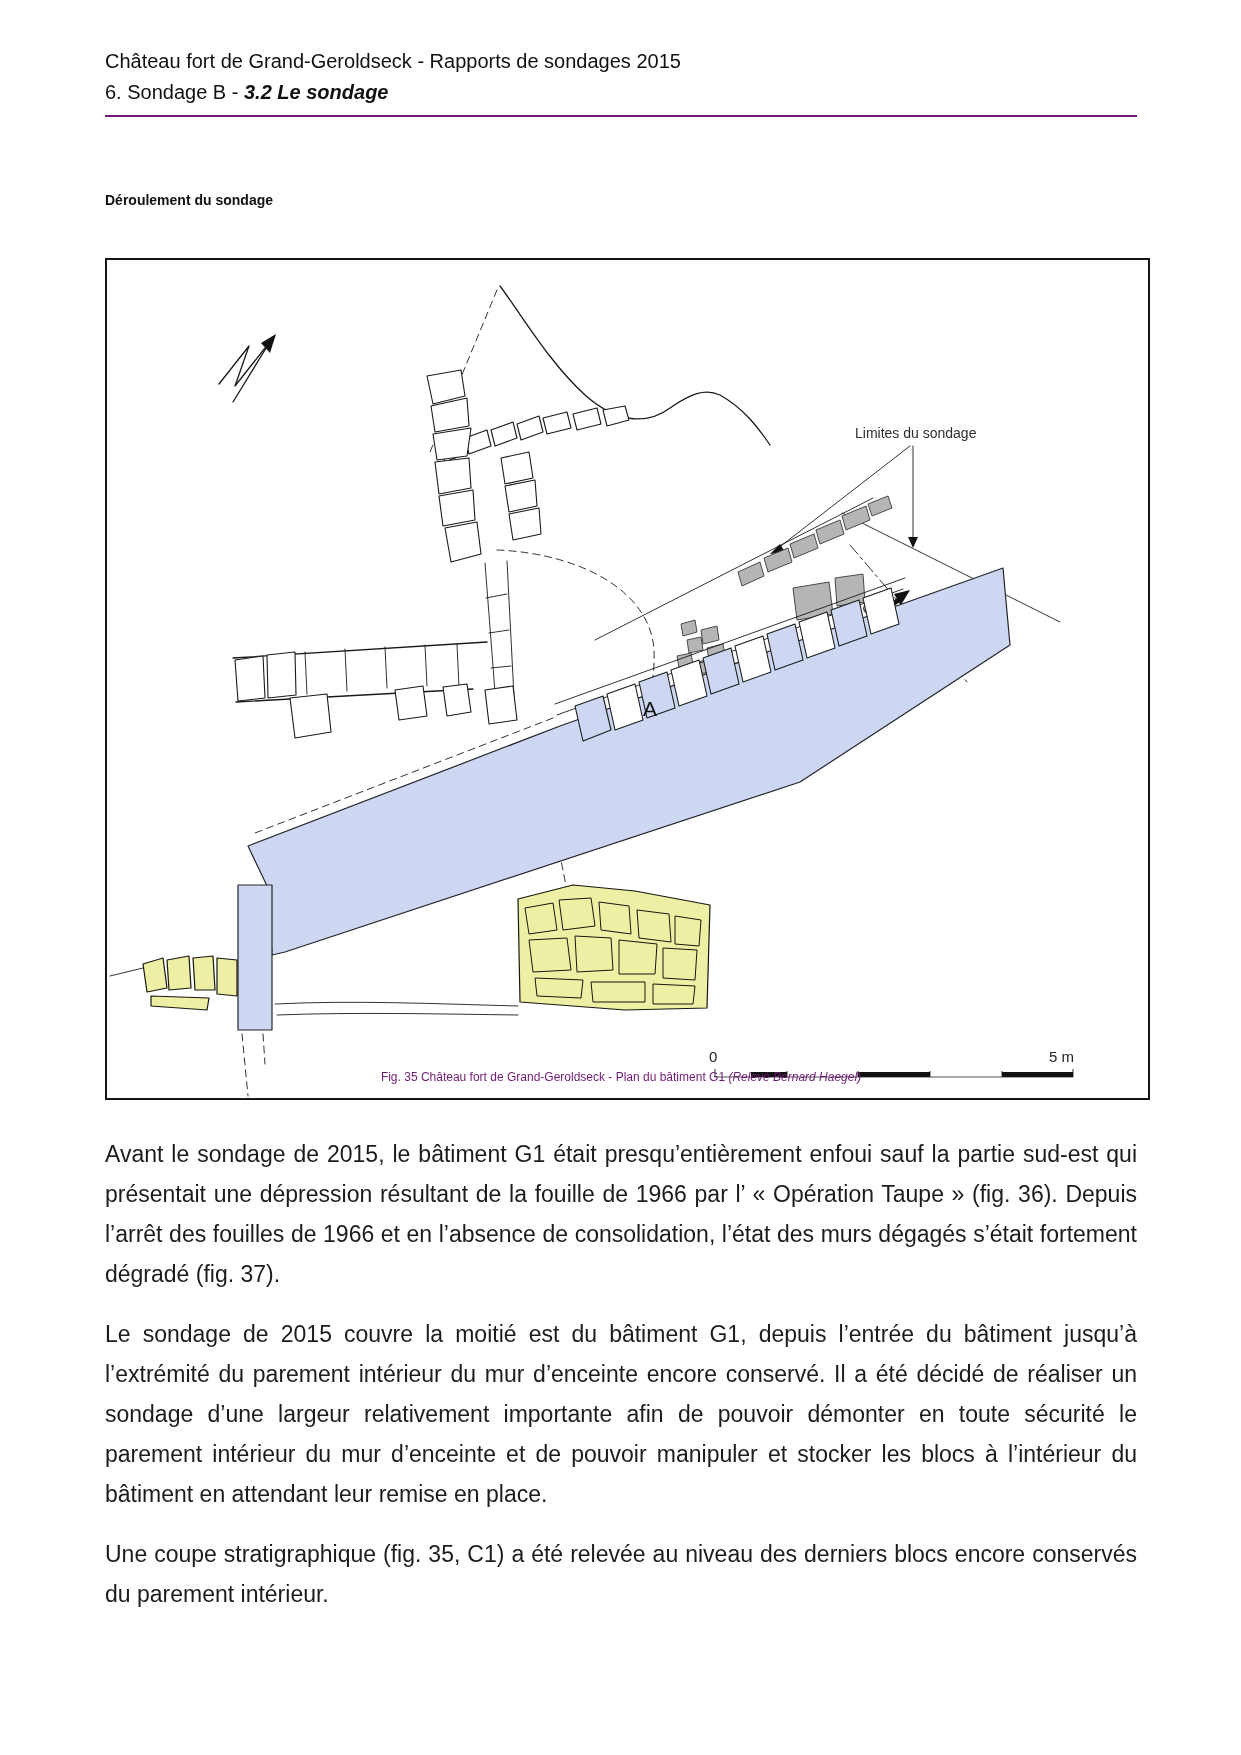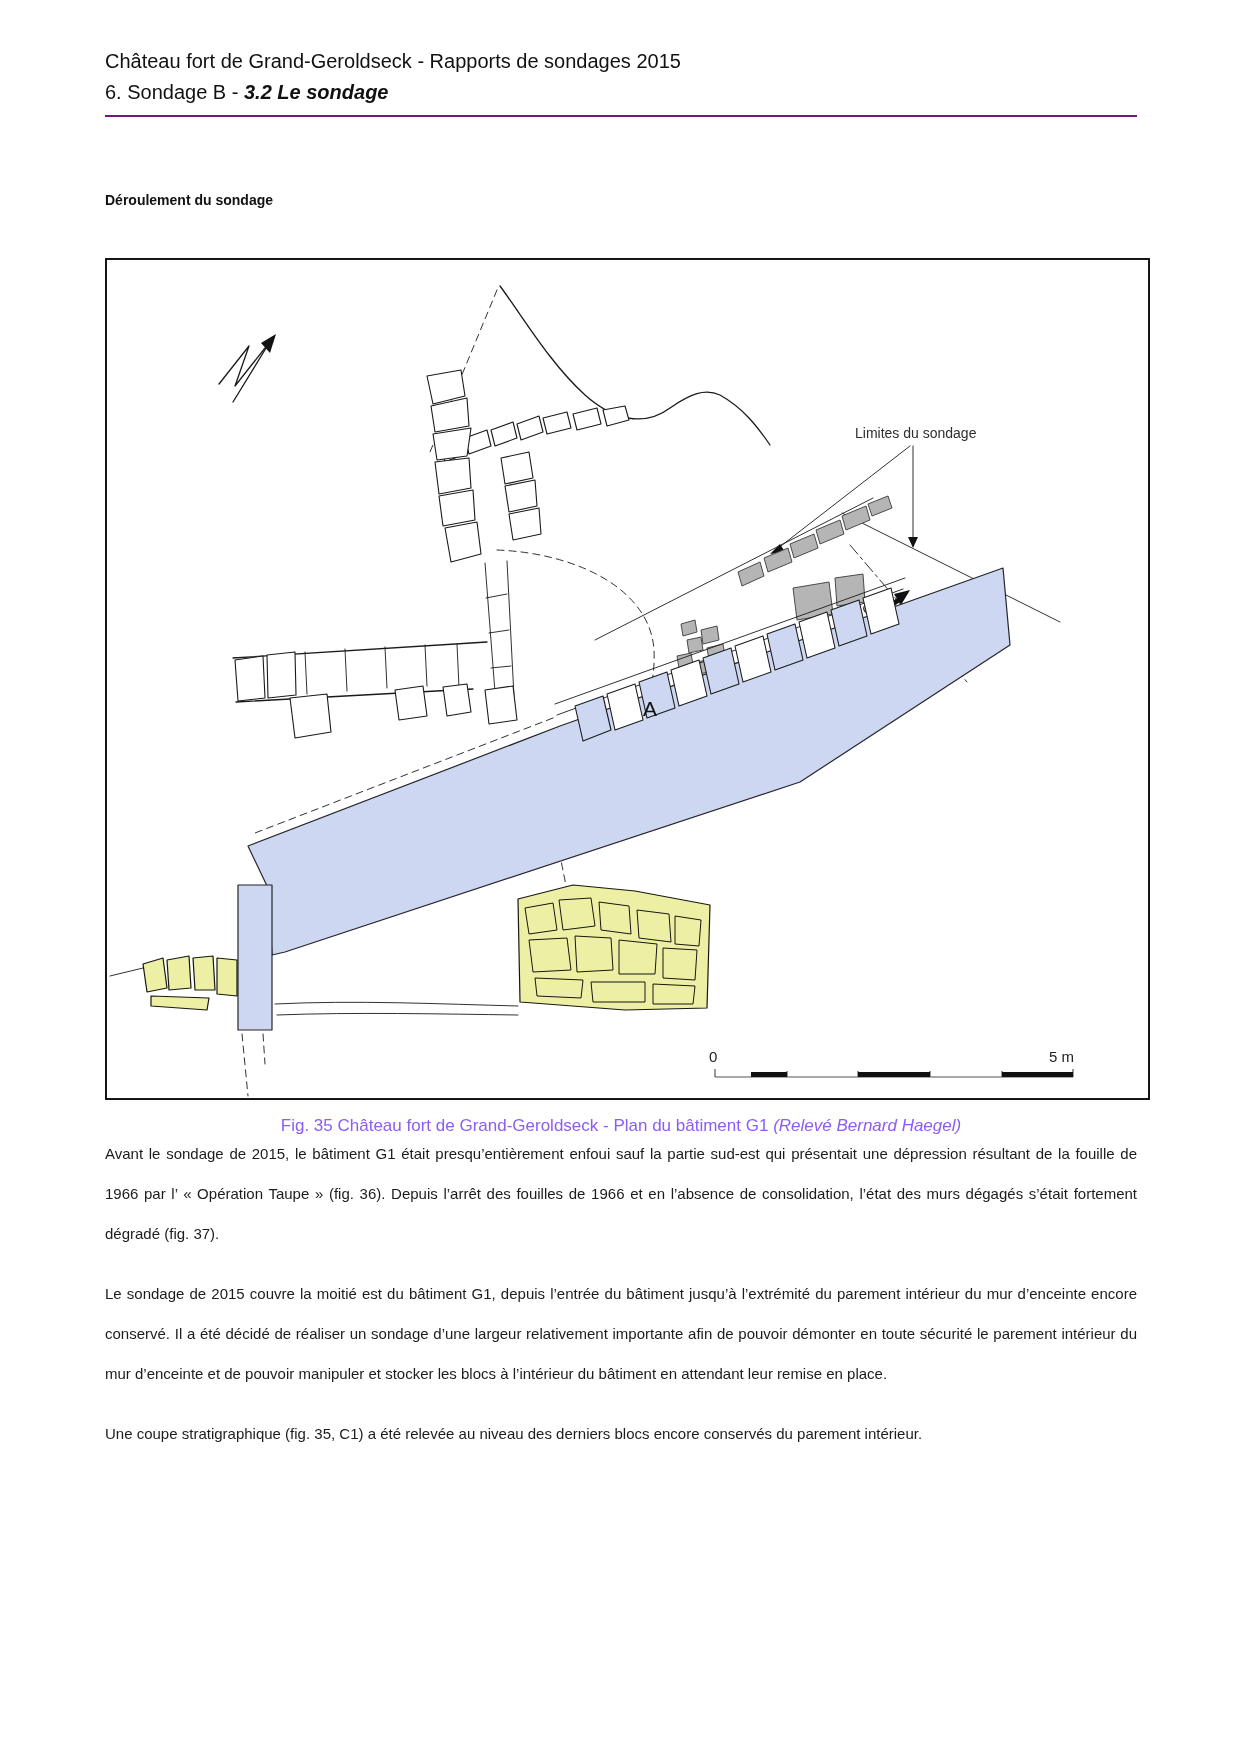--- a/index.html
+++ b/index.html
@@ -20,27 +20,27 @@
   }
   .header .em{font-weight:bold;font-style:italic;}
   .section-heading{
     position:absolute;top:192px;left:105px;width:1032px;
     font-size:14px;font-weight:bold;color:#111;
   }
   .figure-box{
     position:absolute;top:258px;left:105px;width:1045px;height:842px;background:#fca5a5;
   }
   .figure-caption{
-    position:absolute;top:1116px;left:105px;width:1032px;
-    font-size:17px;text-align:center;color:#8b5cf6;
+    position:absolute;top:1070px;left:105px;width:1032px;
+    font-size:12px;text-align:center;color:#701a75;
   }
   .figure-caption .credit{font-style:italic;}
   .body-text{
     position:absolute;top:1134px;left:105px;width:1032px;
-    font-size:15px;line-height:40px;text-align:justify;color:#1c1c1c;
+    font-size:23px;line-height:40px;text-align:justify;color:#1c1c1c;
   }
   .body-text p{margin:0 0 20px 0;}
   
   .ln{stroke:var(--ink);fill:none;stroke-width:1.3;stroke-linecap:round;stroke-linejoin:round;}
   .thin{stroke-width:0.9;}
   .dash{stroke-dasharray:7 5;}
   .stone{fill:#ffffff;stroke:var(--ink);stroke-width:1.1;stroke-linejoin:round;}
   .stone-g{fill:var(--stone-gray);stroke:#4a4a4a;stroke-width:1;stroke-linejoin:round;}
   .stone-b{fill:var(--sondage-blue);stroke:var(--ink);stroke-width:1.1;stroke-linejoin:round;}
   .band{fill:var(--sondage-blue);stroke:#24252b;stroke-width:1.2;stroke-linejoin:round;}

